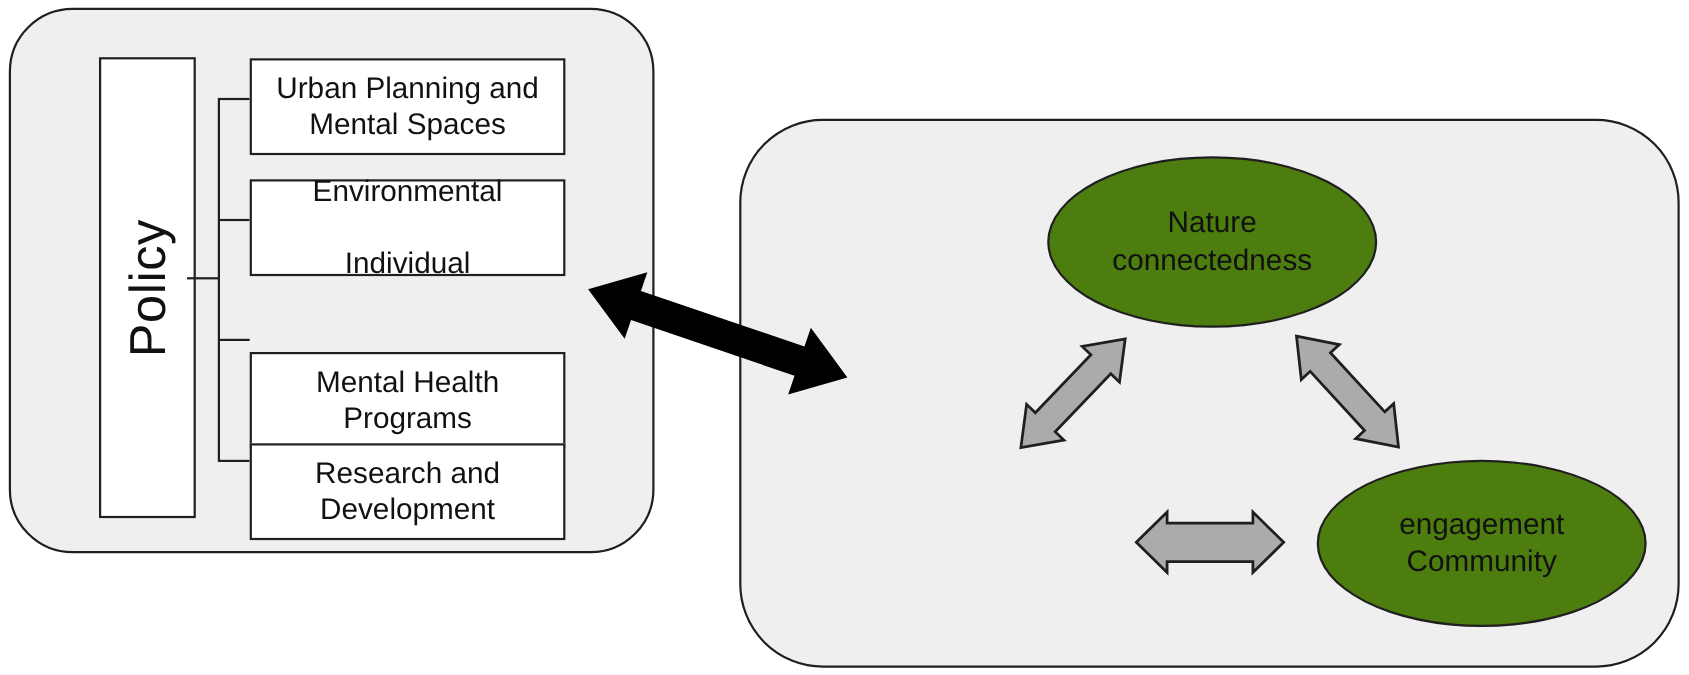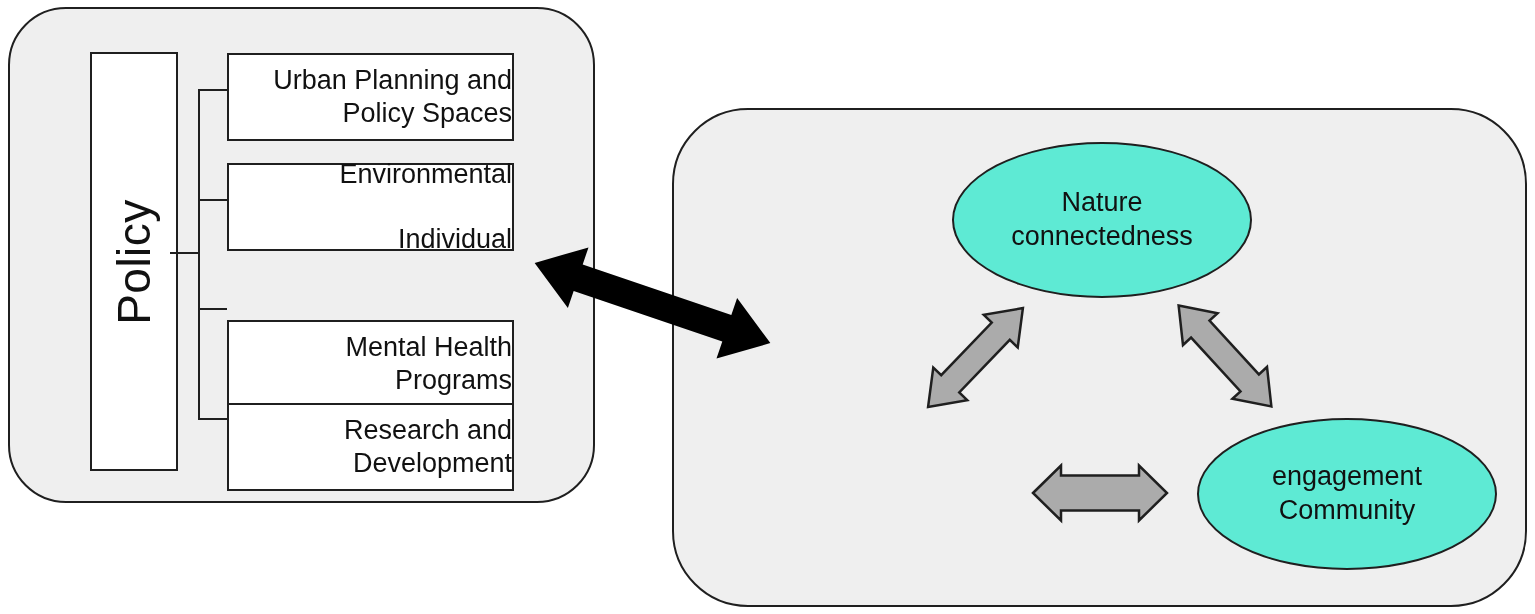--- a/index.html
+++ b/index.html
@@ -52,38 +52,38 @@
   }
   .item-box {
     position: absolute;
     left: 225px;
     width: 287px; height: 88px;
     background: #ffffff;
     border: 2px solid #1f1f1f;
     box-sizing: border-box;
     display: flex;
     flex-direction: column;
-    align-items: flex-end;
+    align-items: center;
     justify-content: center;
     text-align: center;
     font-size: 27px;
     line-height: 1.23;
     color: #111;
   }
   .item-box.b0 { top: 44px; }
   .item-box.b1 { top: 154px; }
   .item-box.b2 { top: 263px; margin-top: 48px; }
   .item-box.b3 { top: 394px; }
   .conn {
     position: absolute;
     background: #1f1f1f;
   }
   .ellipse {
     position: absolute;
-    background: #5eead4;
+    background: #4d7c0f;
     border: 2.5px solid #1f1f1f;
     border-radius: 50%;
     box-sizing: border-box;
     display: flex;
     flex-direction: column;
     align-items: center;
     justify-content: center;
     text-align: center;
     font-size: 27px;
     line-height: 1.25;
@@ -111,21 +111,21 @@
 
     <div class="conn" style="left:160px; top:243px; width:29px; height:2px;"></div>
     <div class="conn" style="left:188px; top:80px;  width:2px;  height:331px;"></div>
     <div class="conn" style="left:190px; top:80px;  width:27px; height:2px;"></div>
     <div class="conn" style="left:190px; top:190px; width:27px; height:2px;"></div>
     <div class="conn" style="left:190px; top:299px; width:27px; height:2px;"></div>
     <div class="conn" style="left:190px; top:409px; width:27px; height:2px;"></div>
 
     <div class="item-box b0" style="left:217px;">
       <span>Urban Planning and</span>
-      <span>Policy Spaces</span>
+      <span>Mental Spaces</span>
     </div>
     <div class="item-box b1" style="left:217px;gap:32px;">
       <span>Environmental</span>
       <span>Individual</span>
     </div>
     <div class="item-box b2" style="left:217px;">
       <span>Mental Health</span>
       <span>Programs</span>
     </div>
     <div class="item-box b3" style="left:217px;">

